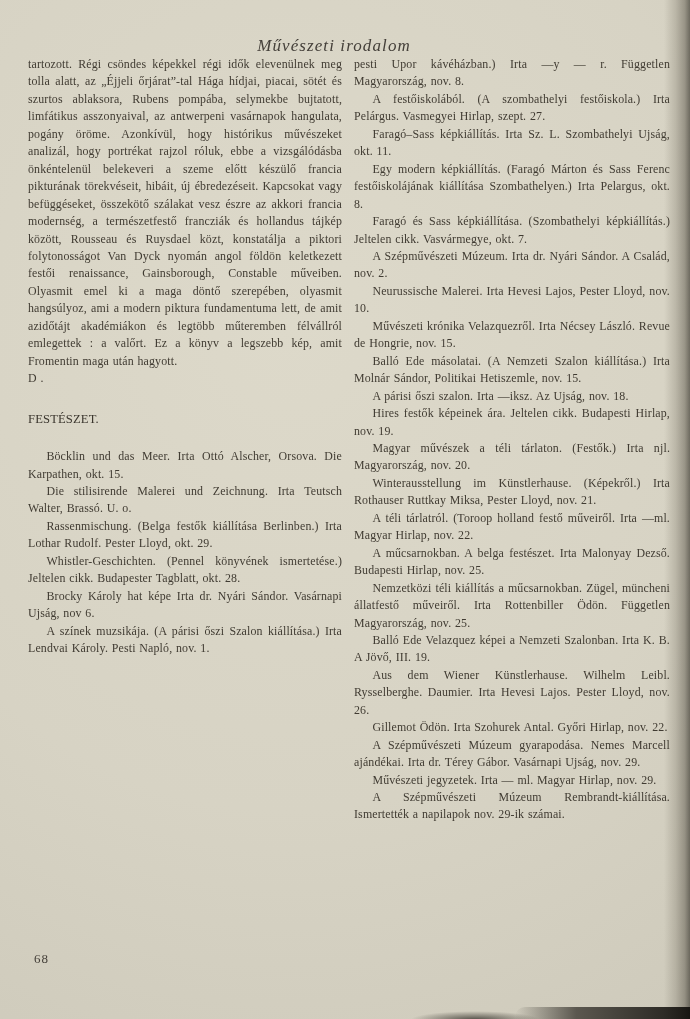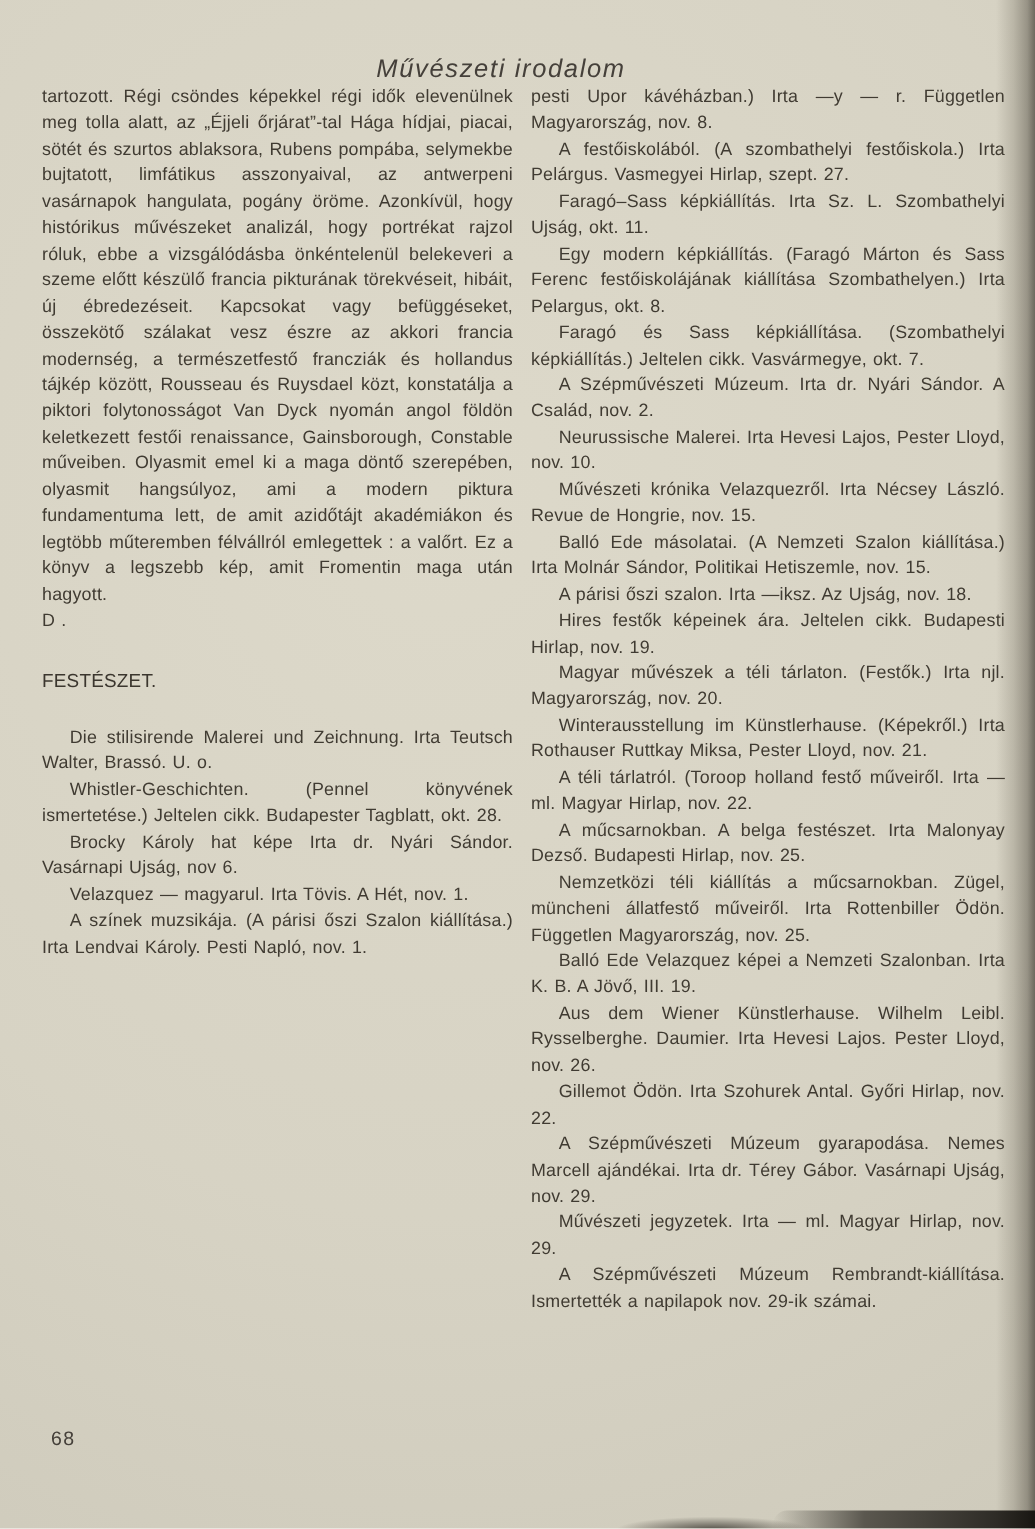--- a/index.html
+++ b/index.html
@@ -2,21 +2,21 @@
 <html lang="hu"><head>
 <meta charset="utf-8">
 <style>
   html, body { margin:0; padding:0; }
   .page {
     position: relative;
     width: 690px;
     height: 1019px;
     overflow: hidden;
     background: radial-gradient(ellipse 130% 95% at 42% 32%, #ddd9ca 0%, #d7d3c4 50%, #cfcbbc 82%, #c5c1b2 100%);
-    font-family: Liberation Sans, sans-serif;
+    font-family: Liberation Serif, serif;
     color: #403b32;
   }
   .header-title {
     position: absolute;
     top: 36px; left: 0; width: 668px;
     text-align: center;
     font-style: italic;
     font-size: 17px;
     letter-spacing: 1.1px;
     color: #45403a;
@@ -88,24 +88,25 @@
 <body>
 
 <div class="page">
 
   <div class="header-title">Művészeti irodalom</div>
 
   <div class="col col-left">
     <p class="no-indent">tartozott. Régi csöndes képekkel régi idők elevenülnek meg tolla alatt, az „Éjjeli őrjárat”-tal Hága hídjai, piacai, sötét és szurtos ablaksora, Rubens pompába, selymekbe bujtatott, limfátikus asszonyaival, az antwerpeni vasárnapok hangulata, pogány öröme. Azonkívül, hogy histórikus művészeket analizál, hogy portrékat rajzol róluk, ebbe a vizsgálódásba önkéntelenül belekeveri a szeme előtt készülő francia pikturának törekvéseit, hibáit, új ébredezéseit. Kapcsokat vagy befüggéseket, összekötő szálakat vesz észre az akkori francia modernség, a természetfestő francziák és hollandus tájkép között, Rousseau és Ruysdael közt, konstatálja a piktori folytonosságot Van Dyck nyomán angol földön keletkezett festői renaissance, Gainsborough, Constable műveiben. Olyasmit emel ki a maga döntő szerepében, olyasmit hangsúlyoz, ami a modern piktura fundamentuma lett, de amit azidőtájt akadémiákon és legtöbb műteremben félvállról emlegettek : a valőrt. Ez a könyv a legszebb kép, amit Fromentin maga után hagyott.</p>
     <p class="signature">D .</p>
     <p class="section-heading">FESTÉSZET.</p>
+    <p class="entry">Böcklin und das Meer. Irta Ottó Alscher, Orsova. Die Karpathen, okt. 15.</p>
     <p class="entry">Die stilisirende Malerei und Zeichnung. Irta Teutsch Walter, Brassó. U. o.</p>
+    <p class="entry">Rassenmischung. (Belga festők kiállítása Berlinben.) Irta Lothar Rudolf. Pester Lloyd, okt. 29.</p>
     <p class="entry">Whistler-Geschichten. (Pennel könyvének ismertetése.) Jeltelen cikk. Budapester Tagblatt, okt. 28.</p>
     <p class="entry">Brocky Károly hat képe Irta dr. Nyári Sándor. Vasárnapi Ujság, nov 6.</p>
-    <p class="entry">Velazquez — magyarul. Irta Tövis. A Hét, nov. 1.</p>
     <p class="entry">A színek muzsikája. (A párisi őszi Szalon kiállítása.) Irta Lendvai Károly. Pesti Napló, nov. 1.</p>
 
   </div>
 
   <div class="col col-right">
     <p class="no-indent">pesti Upor kávéházban.) Irta —y — r. Független Magyarország, nov. 8.</p>
     <p class="entry">A festőiskolából. (A szombathelyi festőiskola.) Irta Pelárgus. Vasmegyei Hirlap, szept. 27.</p>
     <p class="entry">Faragó–Sass képkiállítás. Irta Sz. L. Szombathelyi Ujság, okt. 11.</p>
     <p class="entry">Egy modern képkiállítás. (Faragó Márton és Sass Ferenc festőiskolájának kiállítása Szombathelyen.) Irta Pelargus, okt. 8.</p>
     <p class="entry">Faragó és Sass képkiállítása. (Szombathelyi képkiállítás.) Jeltelen cikk. Vasvármegye, okt. 7.</p>

